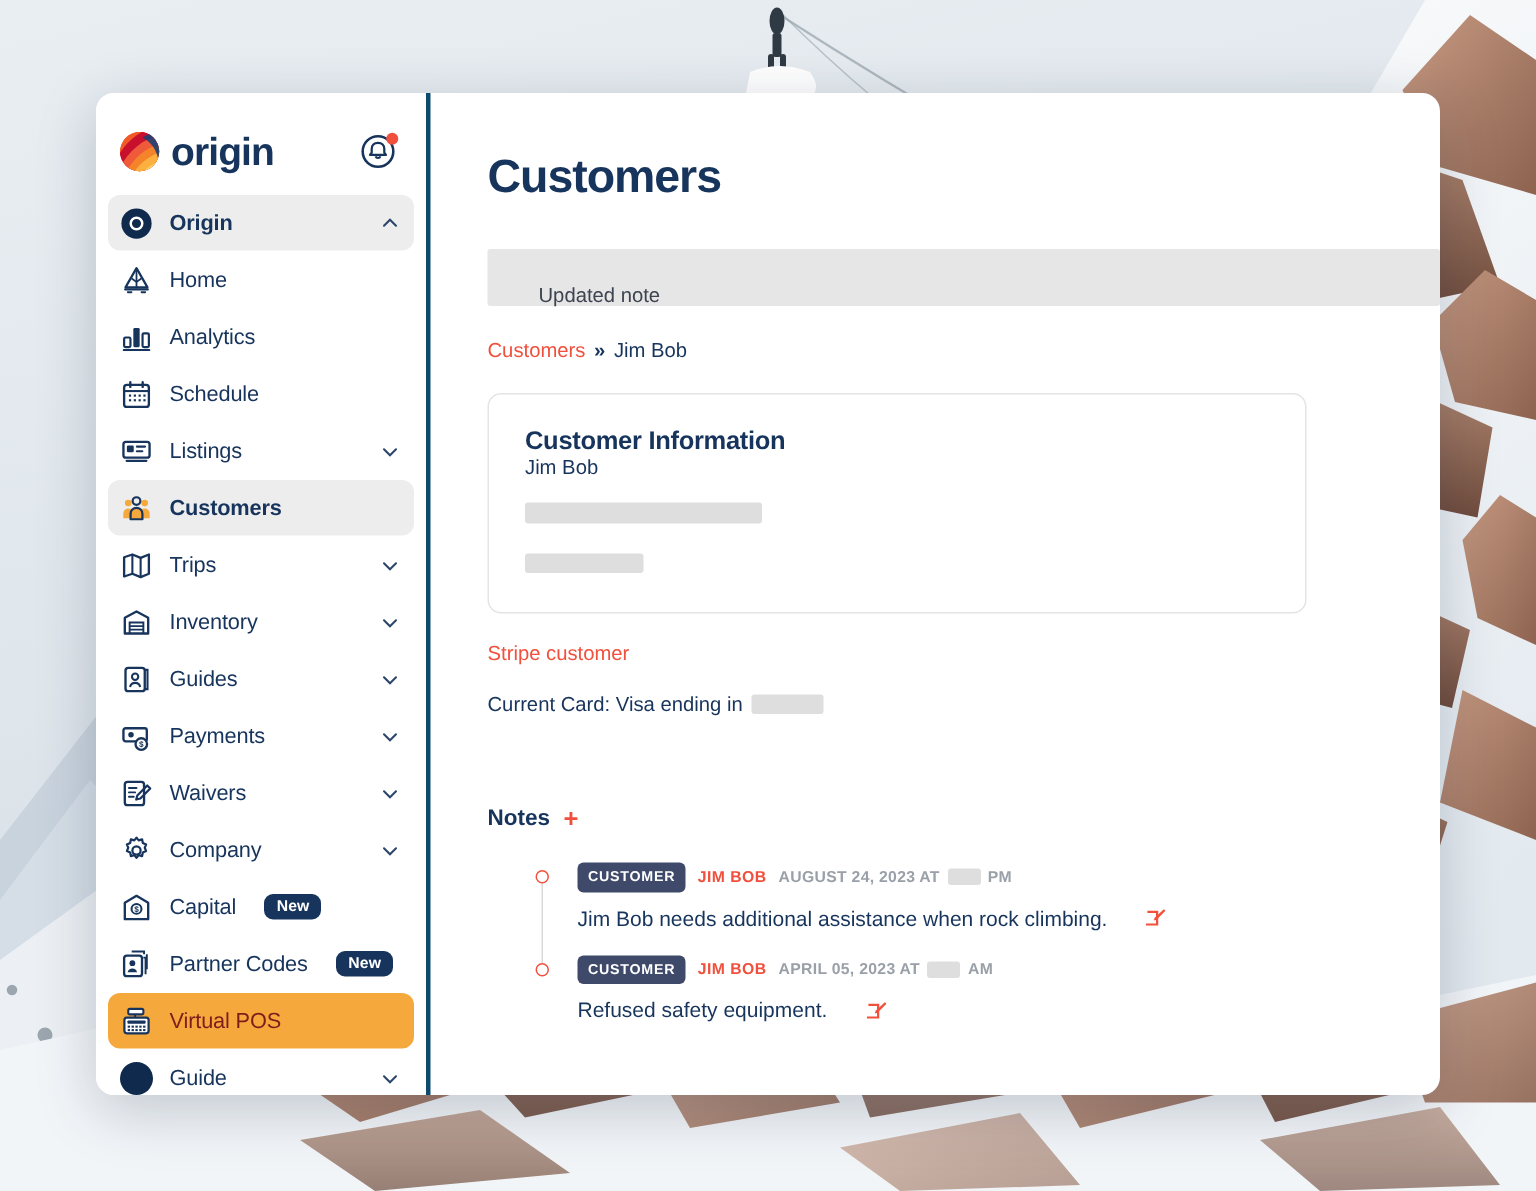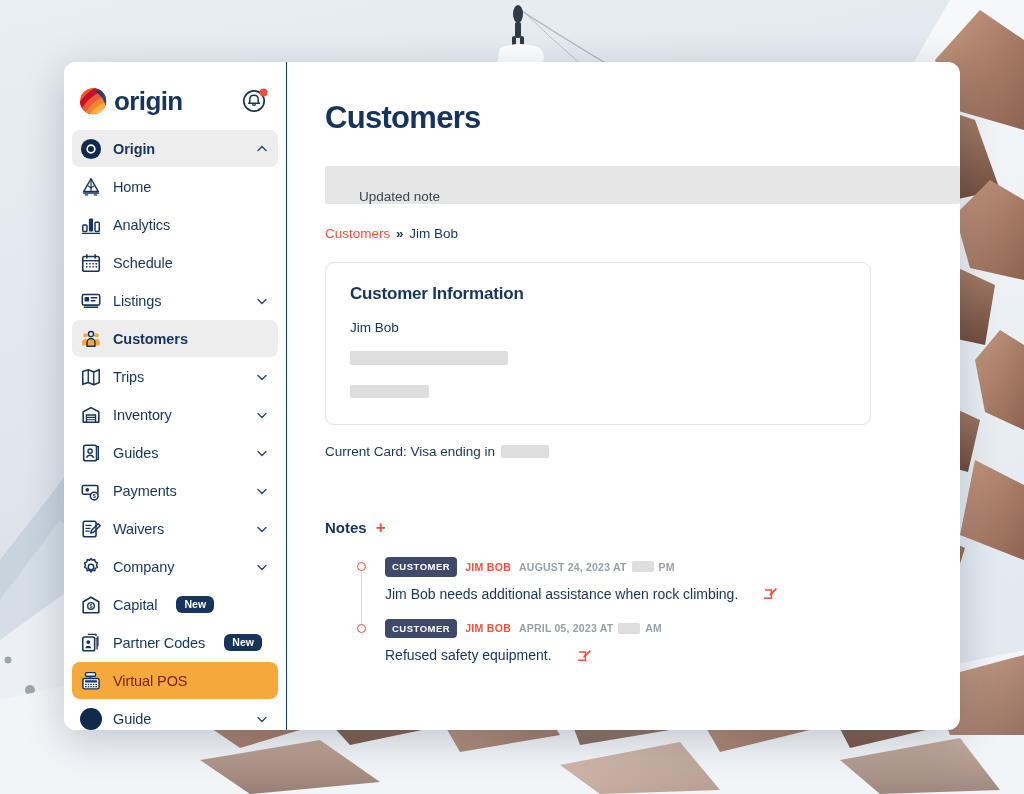--- a/index.html
+++ b/index.html
@@ -27,21 +27,21 @@
     box-shadow: 0 10px 40px rgba(20,34,58,.22);
     display: flex;
     overflow: hidden;
   }
 
   
   #sidebar {
     width: 223px;
     flex: 0 0 223px;
     background: #fff;
-    border-right: 1px solid #0c4a6e;
+    border-right: 3px solid #0c4a6e;
     padding: 0;
     position: relative;
   }
   #brand-row {
     display: flex; align-items: center; justify-content: space-between;
     padding: 24px 18px 14px 14px;
   }
   #logo-wrap { display: flex; align-items: center; gap: 6px; }
   .logo-mark { width: 30px; height: 30px; flex: 0 0 30px; }
   .logo-word {
@@ -114,21 +114,21 @@
   #cust-card {
     margin: 21px 0 0 38px;
     width: 546px;
     border: 1px solid #e4e4e4;
     border-radius: 9px;
     padding: 21px 24px 26px;
     background: #fff;
   }
   #cust-card h2 {
     font-size: 17px; font-weight: 700; color: #17345c;
-    letter-spacing: -0.2px; margin-bottom: 16px;
+    letter-spacing: -0.2px; 
   }
   .cust-name { font-size: 13.5px; color: #17345c; margin-bottom: 16px; }
   .redact { background: #dedede; border-radius: 2px; display: block; }
 
   #stripe-link {
     margin: 19px 0 0 38px;
     font-size: 13.5px; color: #f1503c; cursor: pointer;
   }
   #card-line {
     margin: 19px 0 0 38px;
@@ -518,20 +518,21 @@
       <span>Jim Bob</span>
     </div>
 
     <div id="cust-card">
       <h2>Customer Information</h2>
       <div class="cust-name">Jim Bob</div>
       <span class="redact" style="width:158px;height:14px;margin-bottom:20px;"></span>
       <span class="redact" style="width:79px;height:13px;"></span>
     </div>
 
+    <div id="stripe-link">Stripe customer</div>
 
     <div id="card-line">
       <span>Current Card: Visa ending in</span>
       <span class="redact" style="width:48px;height:13px;"></span>
     </div>
 
     <div id="notes-head">
       <span class="notes-title">Notes</span>
       <span class="plus">+</span>
     </div>

